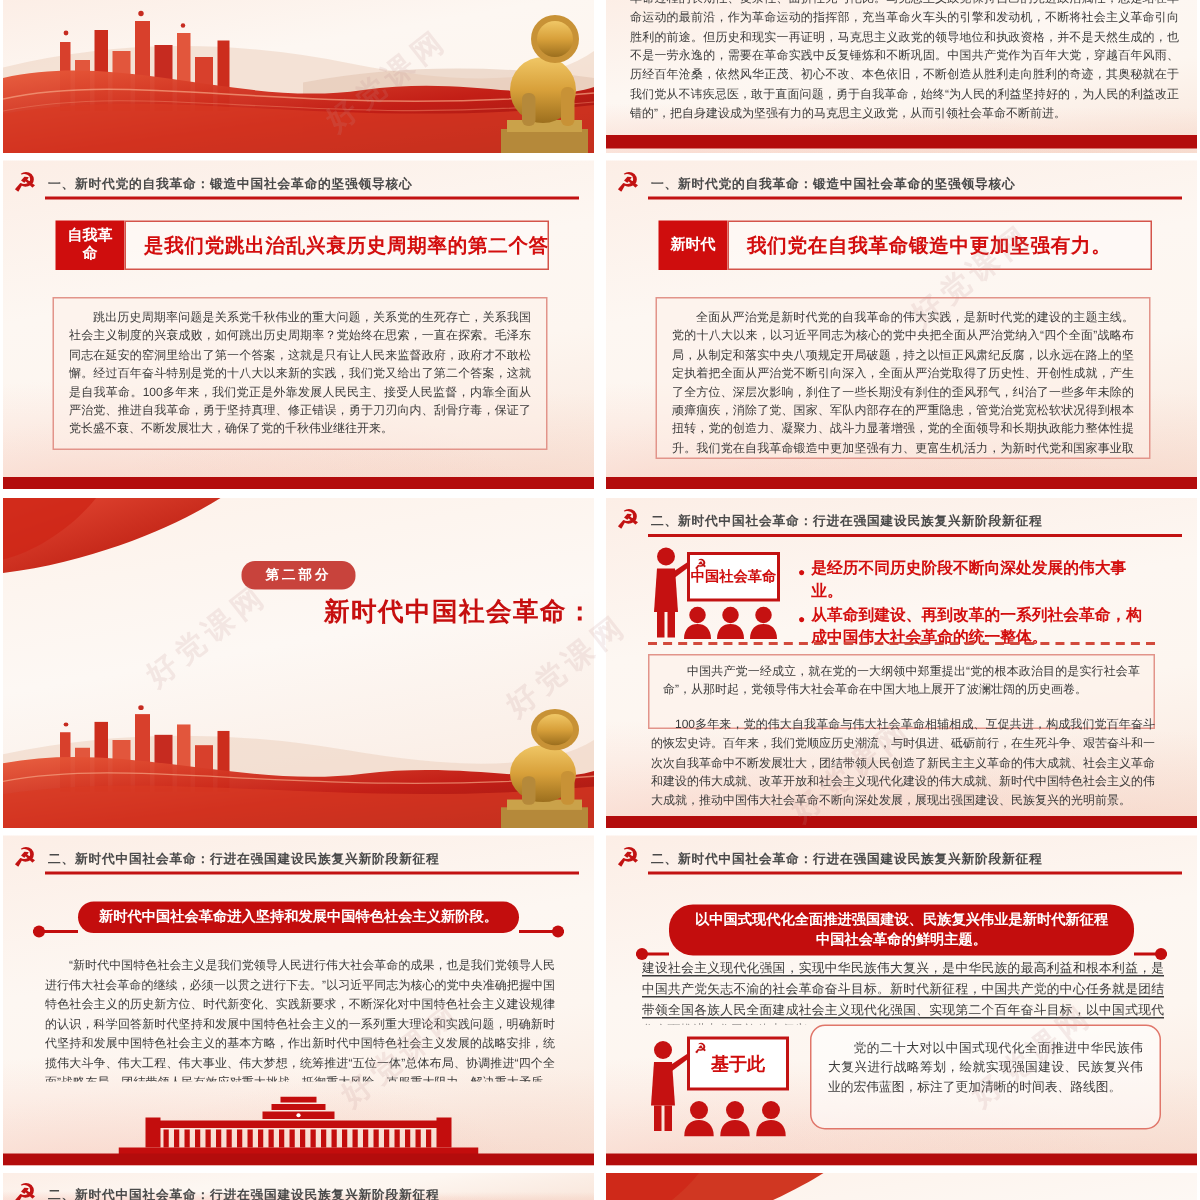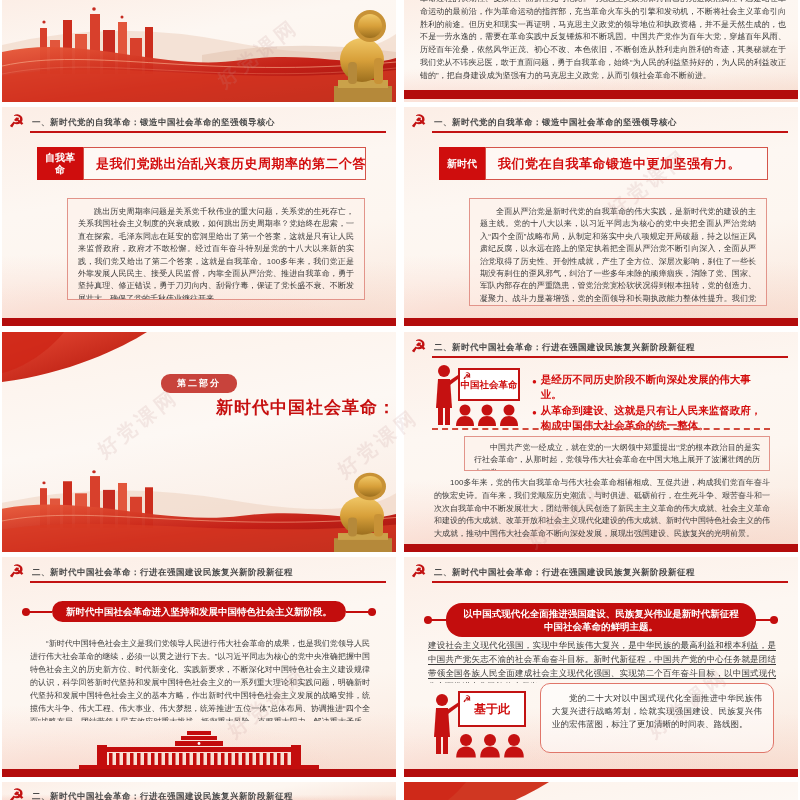--- a/index.html
+++ b/index.html
@@ -26,32 +26,32 @@
 
   
   .lblrow { position:absolute; left:35px; top:40px; right:30px; height:33px; display:flex; }
   .lbl { width:46px; background:#cf0d0d; color:#fff; font-weight:bold; font-size:10px; line-height:12px;
          display:flex; align-items:center; justify-content:center; text-align:center; padding:2px 6px; }
   .hlbox { flex:1; border:1px solid #d4544a; background:rgba(255,252,250,.55); display:flex; align-items:center;
            padding:0 12px; color:#d30e0e; font-weight:bold; font-size:13px; letter-spacing:.5px; overflow:hidden; white-space:nowrap; }
 
   
   .bodybox { position:absolute; left:33px; right:31px; border:1px solid #e2948a; background:rgba(253,240,234,.55);
-             padding:7px 10px; font-size:8px; line-height:12.4px; color:#3a3a3a; text-align:justify; overflow:hidden;margin-left:32px; }
+             padding:7px 10px; font-size:8px; line-height:12.4px; color:#3a3a3a; text-align:justify; overflow:hidden; }
   .bodybox p, .para p { text-indent:2em; }
   .para { position:absolute; font-size:8px; line-height:12.8px; color:#3a3a3a; text-align:justify; overflow:hidden; }
 
   
   .badge { position:absolute; top:42px; left:50%; transform:translateX(-50%); background:#c8433c; color:#fff;
            font-size:9px; font-weight:bold; padding:3px 16px; border-radius:9px; letter-spacing:2px; }
   .sec-title { position:absolute; top:64px; left:0; right:0; text-align:right; color:#c60f0f; font-weight:bold;
                font-size:17px; line-height:24px; letter-spacing:1px; }
 
   
-  .pillrow { position:absolute; left:20px; right:20px; display:flex; align-items:center; }
+  .pillrow { position:absolute; left:20px; right:20px; display:flex; align-items:flex-end; }
   .pill { background:#c30d0d; color:#fff; font-weight:bold; font-size:9.5px; line-height:13px; text-align:center;
           padding:4px 14px; border-radius:14px; max-width:320px; }
   .deco { flex:1; height:2px; background:#c30d0d; position:relative; }
   .deco.left::before, .deco.right::after { content:""; position:absolute; top:-3px; width:8px; height:8px; border-radius:50%; background:#c30d0d; }
   .deco.left::before { left:0; }  .deco.right::after { right:0; }
 
   
   .figure { position:absolute; }
   .board { position:absolute; background:#fff; border:2px solid #c21212; display:flex; align-items:center; justify-content:center;
            text-align:center; color:#cf0d0d; font-weight:bold; }
@@ -245,25 +245,25 @@
       </svg>
     </div>
 
     <div style="position:absolute; left:128px; top:40px; width:238px; color:#d30e0e; font-weight:bold; font-size:10.5px; line-height:14.5px;">
       <div style="display:flex;">
           <span style="font-size:8px; margin:3px 4px 0 0;">●</span>
           <span>是经历不同历史阶段不断向深处发展的伟大事业。</span>
         </div>
       <div style="display:flex; margin-top:2px;">
           <span style="font-size:8px; margin:3px 4px 0 0;">●</span>
-          <span>从革命到建设、这就是只有让人民来监督政府，构成中国伟大社会革命的统一整体。</span>
+          <span>从革命到建设、再到改革的一系列社会革命，构成中国伟大社会革命的统一整体。</span>
         </div>
     </div>
     <div class="dash" style="left:28px; right:28px; top:96px;"></div>
-    <div class="bodybox" style="top:104px; height:35px; left:28px; right:28px; padding:5px 9px;">
+    <div class="bodybox" style="top:104px; height:50px; left:28px; right:28px; padding:5px 9px;">
       <p>中国共产党一经成立，就在党的一大纲领中郑重提出“党的根本政治目的是实行社会革命”，从那时起，党领导伟大社会革命在中国大地上展开了波澜壮阔的历史画卷。</p>
     </div>
     <div class="para" style="left:30px; right:28px; top:145px; height:62px;">
       <p>100多年来，党的伟大自我革命与伟大社会革命相辅相成、互促共进，构成我们党百年奋斗的恢宏史诗。百年来，我们党顺应历史潮流，与时俱进、砥砺前行，在生死斗争、艰苦奋斗和一次次自我革命中不断发展壮大，团结带领人民创造了新民主主义革命的伟大成就、社会主义革命和建设的伟大成就、改革开放和社会主义现代化建设的伟大成就、新时代中国特色社会主义的伟大成就，推动中国伟大社会革命不断向深处发展，展现出强国建设、民族复兴的光明前景。</p>
     </div>
     <div class="red-bar"></div>
   </div>
 
   <div class="slide col-l" style="top:557px; height:220px;">
     <div class="hdr">

